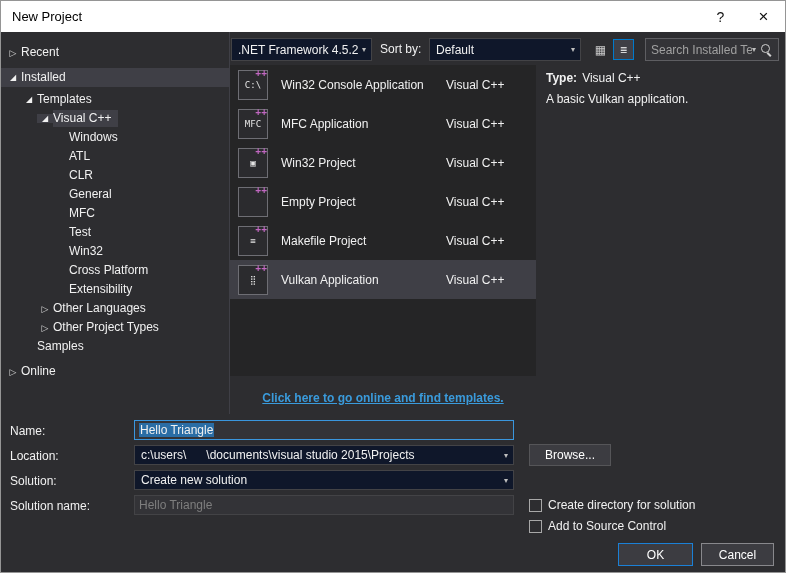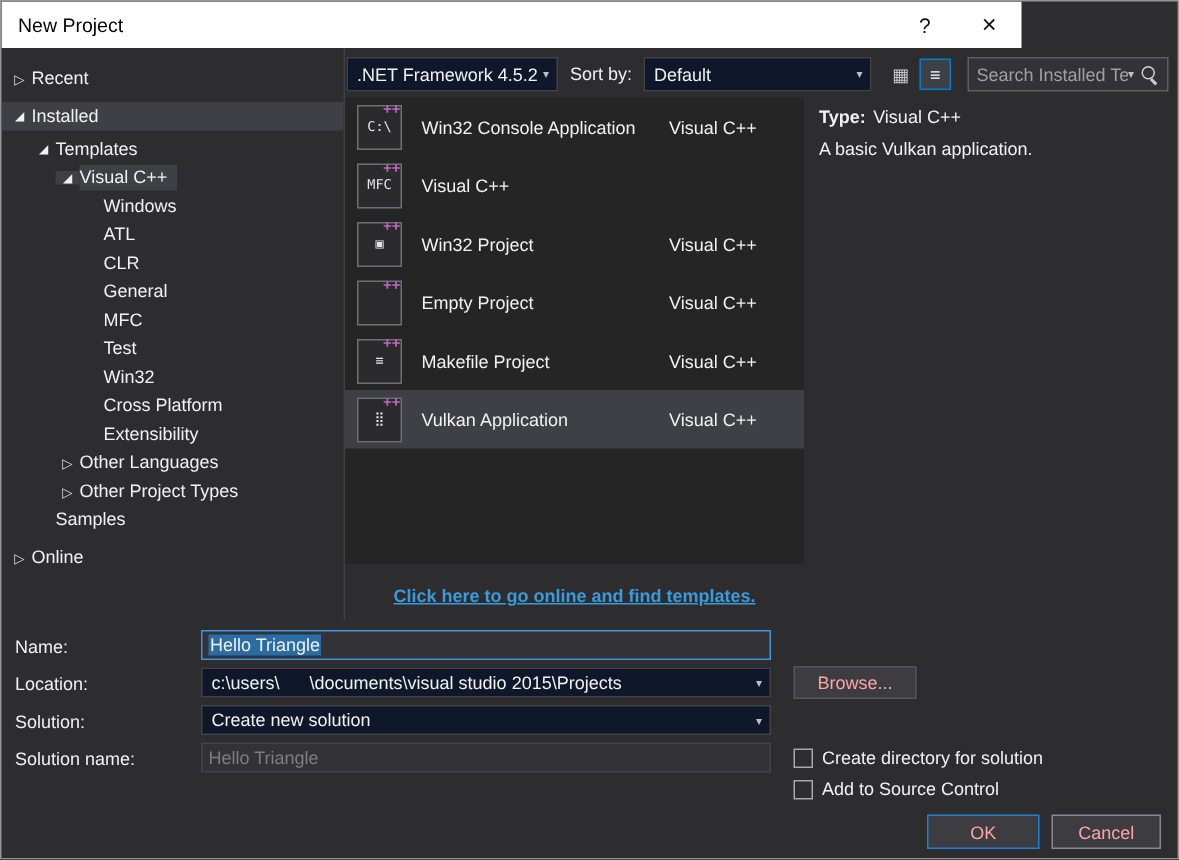--- a/index.html
+++ b/index.html
@@ -1,20 +1,20 @@
 <!DOCTYPE html>
 <html><head>
 <meta charset="utf-8">
 <style>
   * { margin:0; padding:0; box-sizing:border-box; }
   html,body { background:#1E1E1E; }
   body { font-family:"Liberation Sans", sans-serif; }
   .window { position:relative; width:786px; height:573px; background:#2D2D30; border:1px solid #959595; overflow:hidden; color:#F1F1F1; }
 
-  .titlebar { position:absolute; left:0; top:0; width:680px; height:31px; background:#FFFFFF; color:#000; display:flex; align-items:center; }
+  .titlebar { position:absolute; left:0; top:0; width:784px; height:31px; background:#FFFFFF; color:#000; display:flex; align-items:center; }
   .title { font-size:13px; padding-left:11px; }
   .tb-btns { margin-left:auto; display:flex; height:100%; }
   .tb-btn { width:43px; height:100%; display:flex; align-items:center; justify-content:center; font-size:14px; color:#111; cursor:default; }
   .tb-btn.close-b { font-size:17px; }
 
   .sidebar { position:absolute; left:0; top:31px; width:228px; height:382px; padding-top:5px; overflow:hidden; }
   .tree-row { display:flex; align-items:center; height:19px; font-size:12px; cursor:default; }
   .lvl0 { padding-left:4px; margin-top:6px; margin-bottom:3px; }
   .lvl1 { padding-left:20px; }
   .lvl2 { padding-left:36px; }
@@ -64,21 +64,21 @@
   .link-row { position:absolute; left:229px; top:387px; width:306px; text-align:center;font-weight:bold; }
   .online-link { color:#3A9BDC; font-size:12px; text-decoration:underline; cursor:pointer; }
 
   .form-label { position:absolute; left:9px; height:20px; line-height:20px; font-size:12px; }
   .input { position:absolute; left:133px; width:380px; height:20px; background:#333337; border:1px solid #434346; display:flex; align-items:center; padding:0 4px; font-size:12px; }
   .input.focused { border-color:#3A96DD; }
   .sel-text { background:#2A6DA5; padding:0 1px; }
   .combo.form-combo { left:133px; width:380px; height:20px;align-items:center; }
   .input.disabled { color:#7E7E7E; }
 
-  .btn { position:absolute; background:#3C3C41; border:1px solid #555558; color:#fca5a5; font-size:12px; display:flex; align-items:center; justify-content:center; cursor:default; font-family:"Liberation Sans", sans-serif; }
+  .btn { position:absolute; background:#3C3C41; border:1px solid #555558; color:#ffffff; font-size:12px; display:flex; align-items:center; justify-content:center; cursor:default; font-family:"Liberation Sans", sans-serif; }
   .browse { left:528px; top:443px; width:82px; height:22px; }
   .ok { left:617px; top:542px; width:75px; height:23px; border-color:#1B80D6; }
   .cancel { left:700px; top:542px; width:73px; height:23px; border-color:#88888C; }
 
   .cb-row { position:absolute; left:528px; display:flex; align-items:center; height:16px; }
   .cb { width:13px; height:13px; background:#2D2D30; border:1px solid #A8A8A8; margin-right:6px; }
   .cb-label { font-size:12px; }
 </style>
 </head>
 <body>
@@ -197,20 +197,21 @@
           <span class="tpl-plus">++</span>
         </span>
         <span class="tpl-name">Win32 Console Application</span>
         <span class="tpl-lang">Visual C++</span>
       </div>
       <div class="tpl-row">
         <span class="tpl-icon">
           <span class="tpl-glyph">MFC</span>
           <span class="tpl-plus">++</span>
         </span>
+        <span class="tpl-name">MFC Application</span>
         <span class="tpl-lang">Visual C++</span>
       </div>
       <div class="tpl-row">
         <span class="tpl-icon">
           <span class="tpl-glyph">▣</span>
           <span class="tpl-plus">++</span>
         </span>
         <span class="tpl-name">Win32 Project</span>
         <span class="tpl-lang">Visual C++</span>
       </div>

